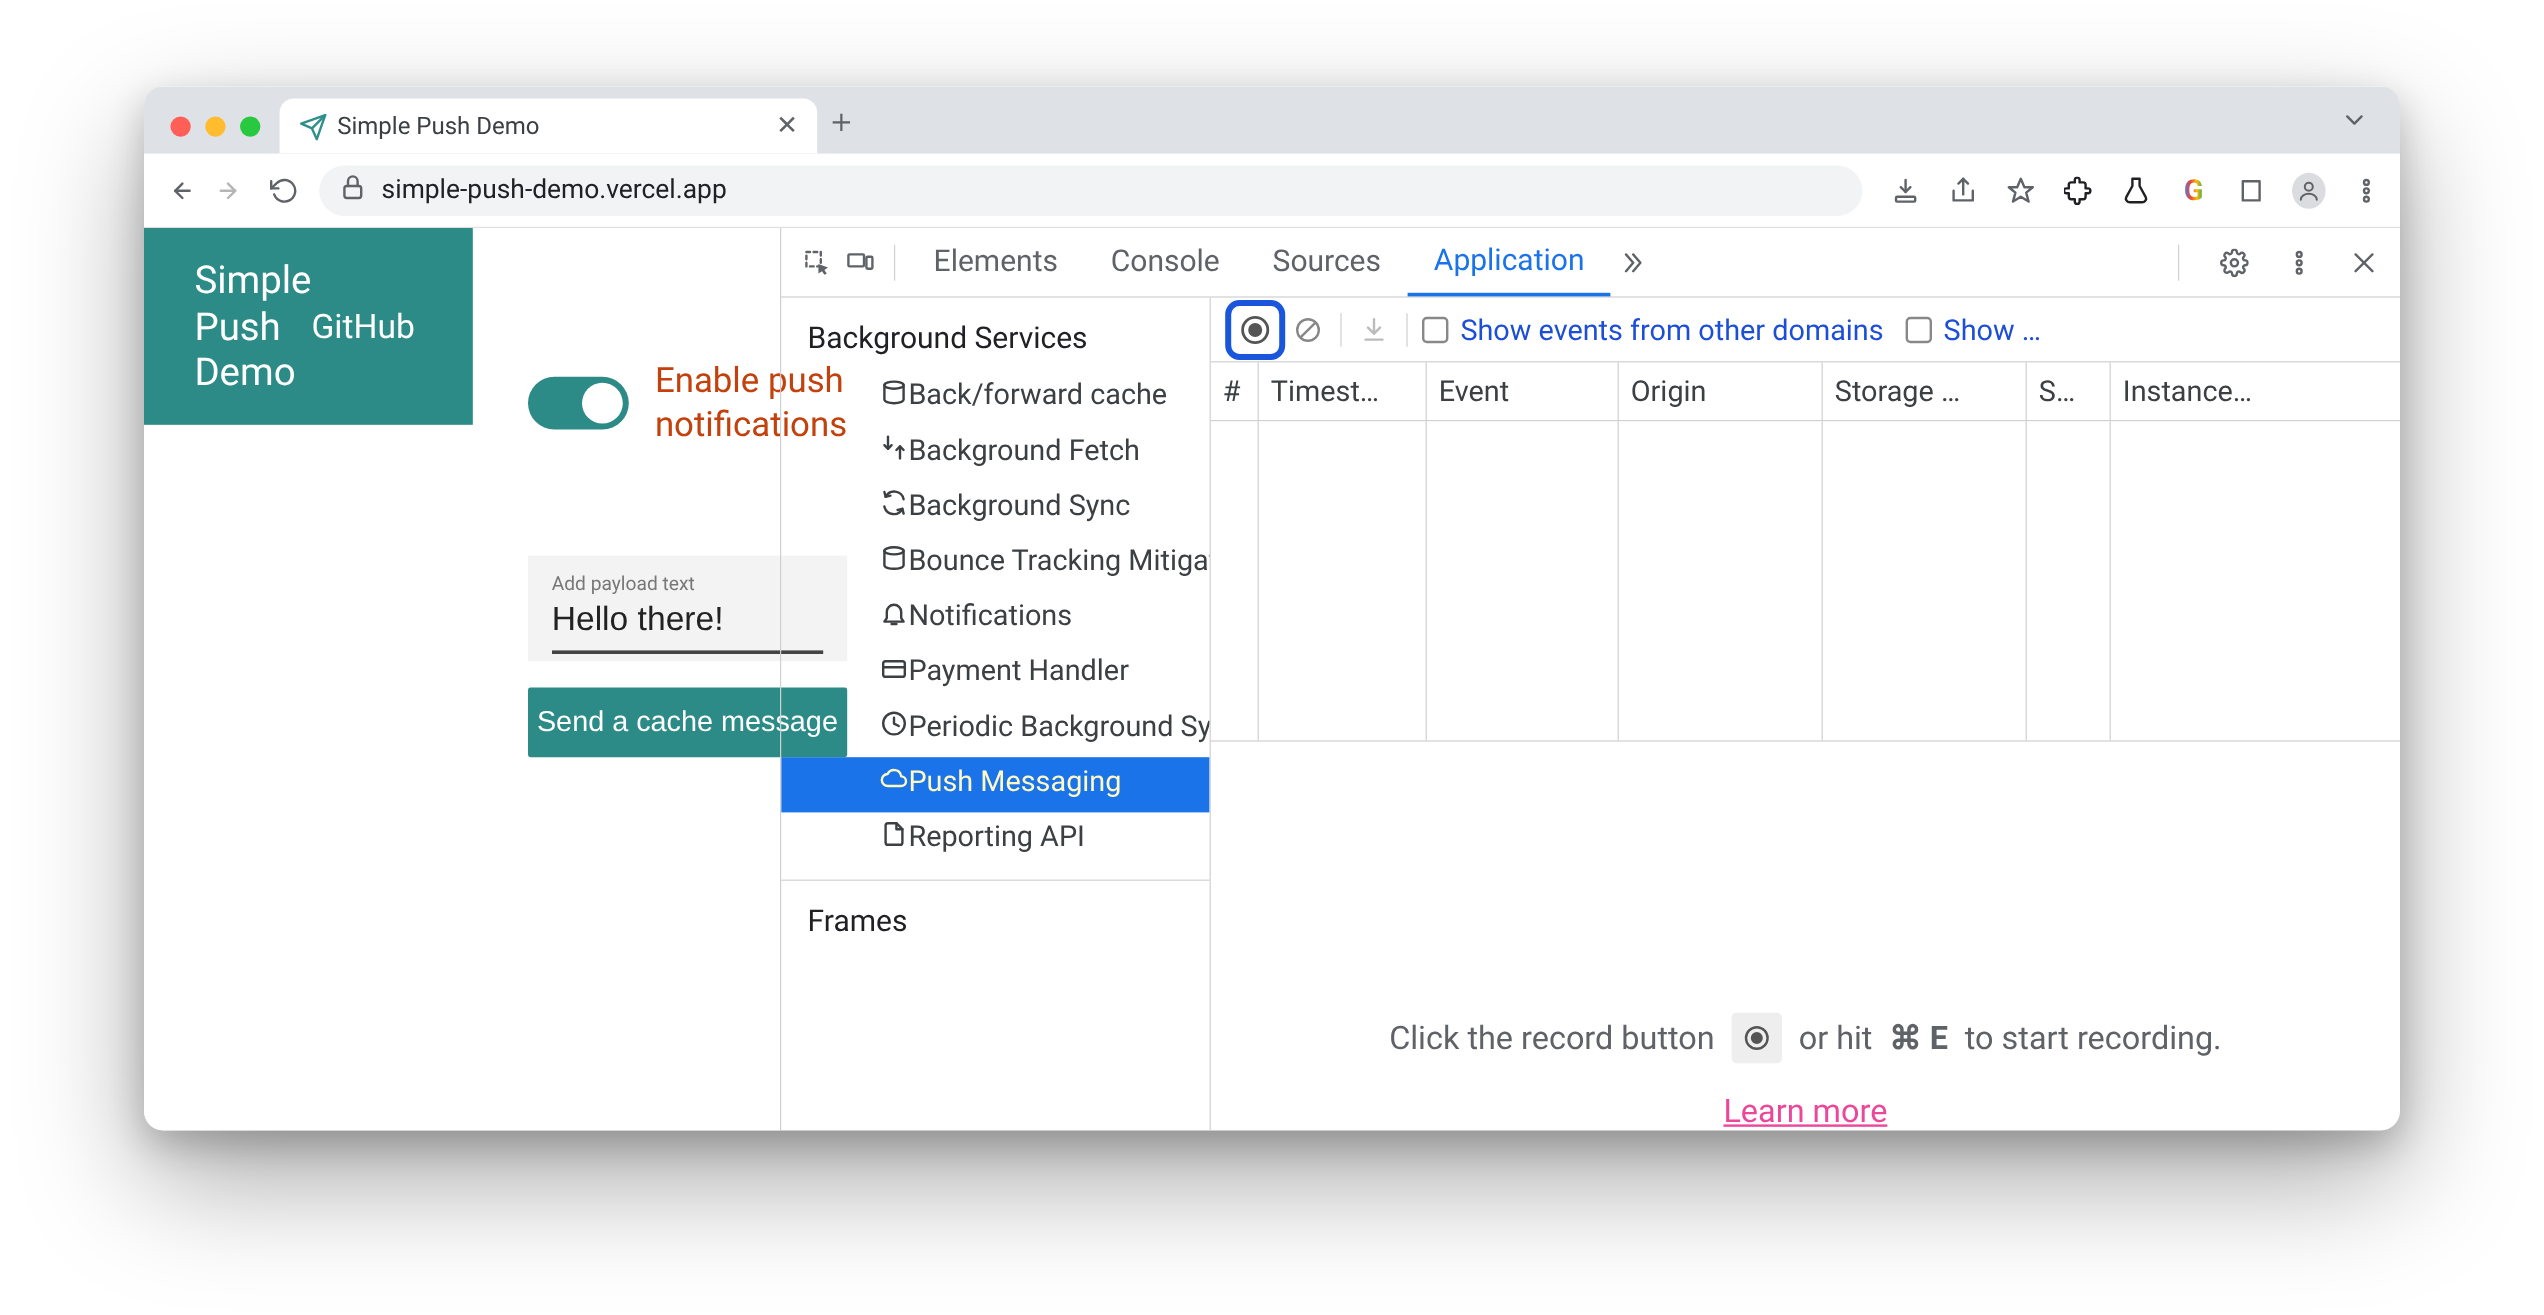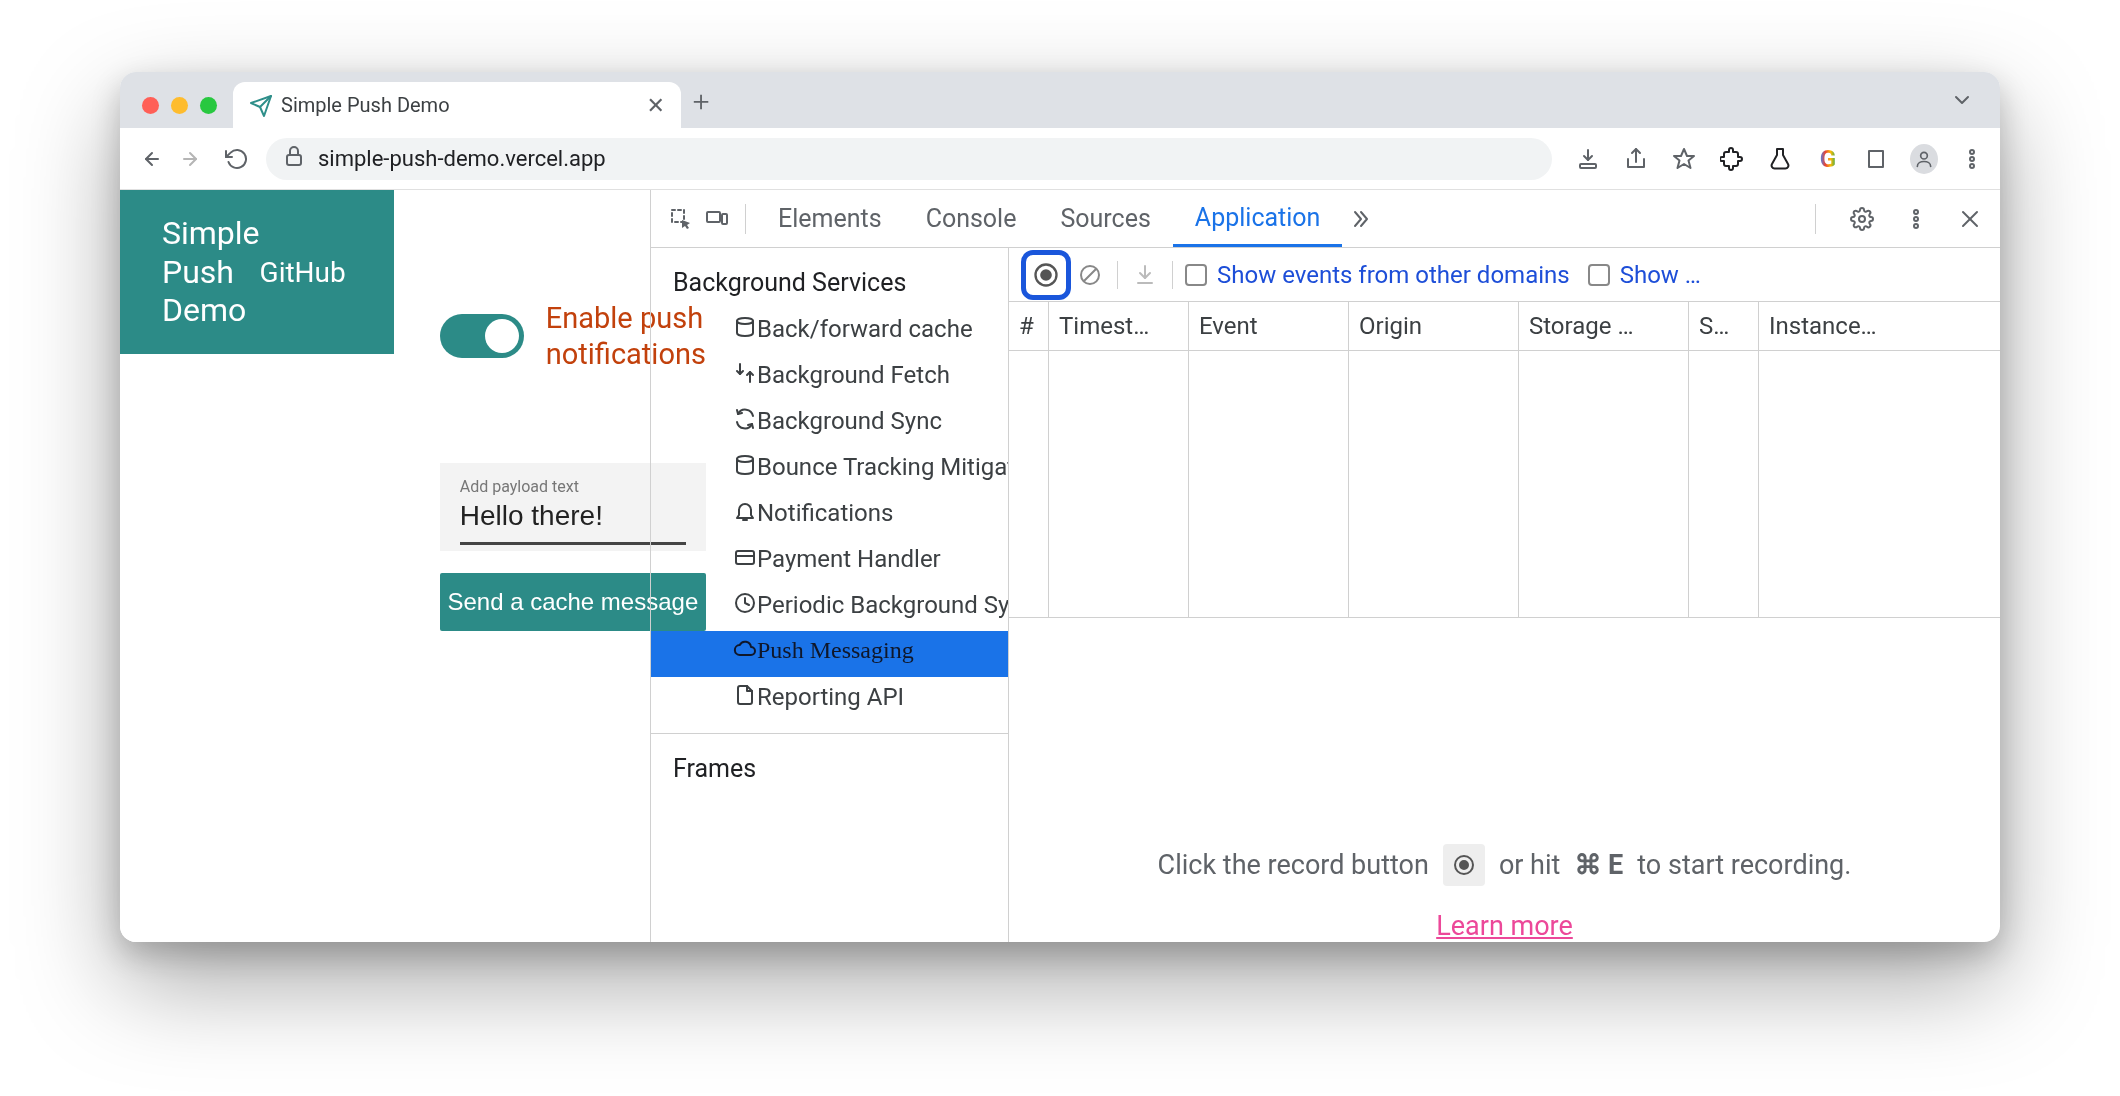--- a/index.html
+++ b/index.html
@@ -118,21 +118,21 @@
   .dt-sub .sep { width:1px; height:28px; background:#d0d0d0; margin:0 8px;}
   .chk { width:22px;height:22px;border:2px solid #888;border-radius:4px; display:inline-block; margin-right:10px; vertical-align:middle;}
 
   .dt-body { flex:1; display:flex; min-height:0;}
   .dt-side { width:358px; border-right:1px solid #d0d0d0; overflow:hidden;}
   .dt-side h3 { font-size:25px; font-weight:400; color:#202124; padding:20px 22px 12px;}
   .svc-item {
     display:flex; align-items:flex-start; padding:6px 0 6px 82px;
     font-size:24px; color:#3c4043; height:46px; cursor:pointer; white-space:nowrap; overflow:hidden;
   }
-  .svc-item.selected { background:#1a73e8; color:#0f172a;font-family:Liberation Serif, serif;}
+  .svc-item.selected { background:#1a73e8; color:#fef9c3;}
   .svc-item svg{flex:0 0 24px;}
   .dt-side .section-frames { border-top:1px solid #d0d0d0; margin-top:10px;}
 
   .dt-main { flex:1; display:flex; flex-direction:column; min-width:0;}
   .grid-head { display:flex; border-bottom:1px solid #d0d0d0;}
   .grid-head .col {
     border-right:1px solid #d0d0d0; padding:10px 10px; font-size:24px; color:#3c4043;
     white-space:nowrap; overflow:hidden; text-overflow:ellipsis;
   }
   .grid-body { flex: 0 0 266px; display:flex;}

